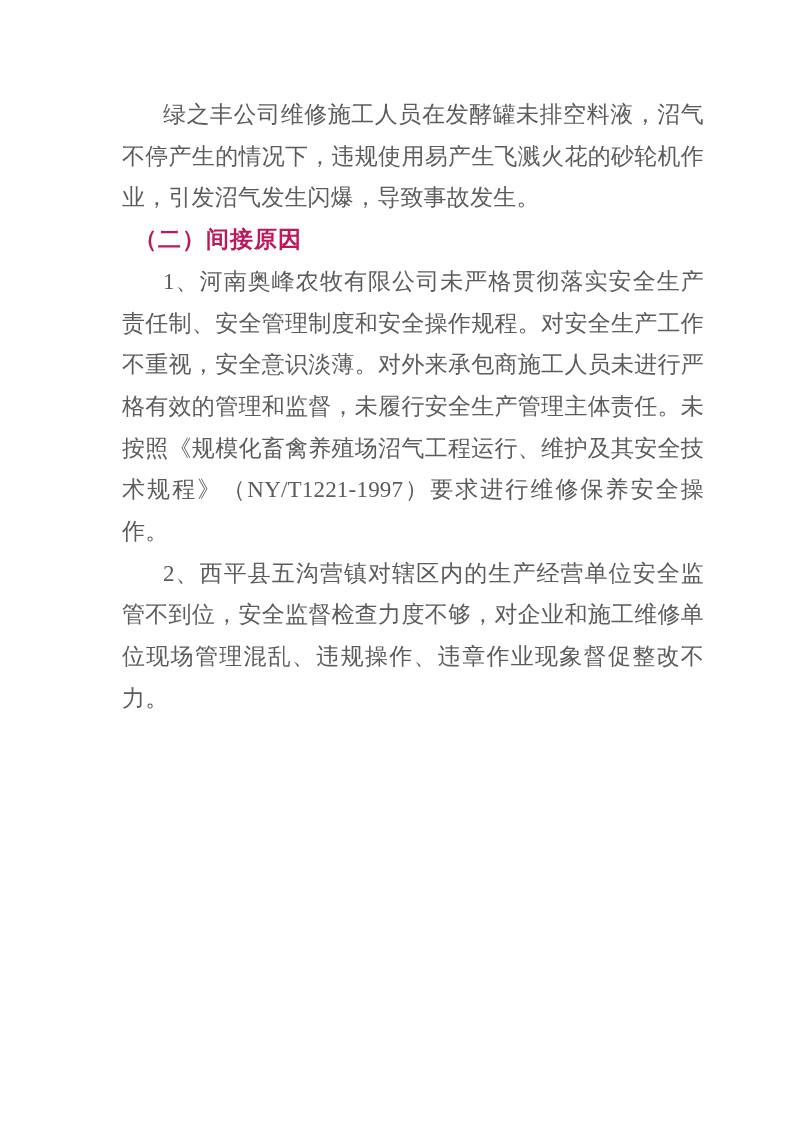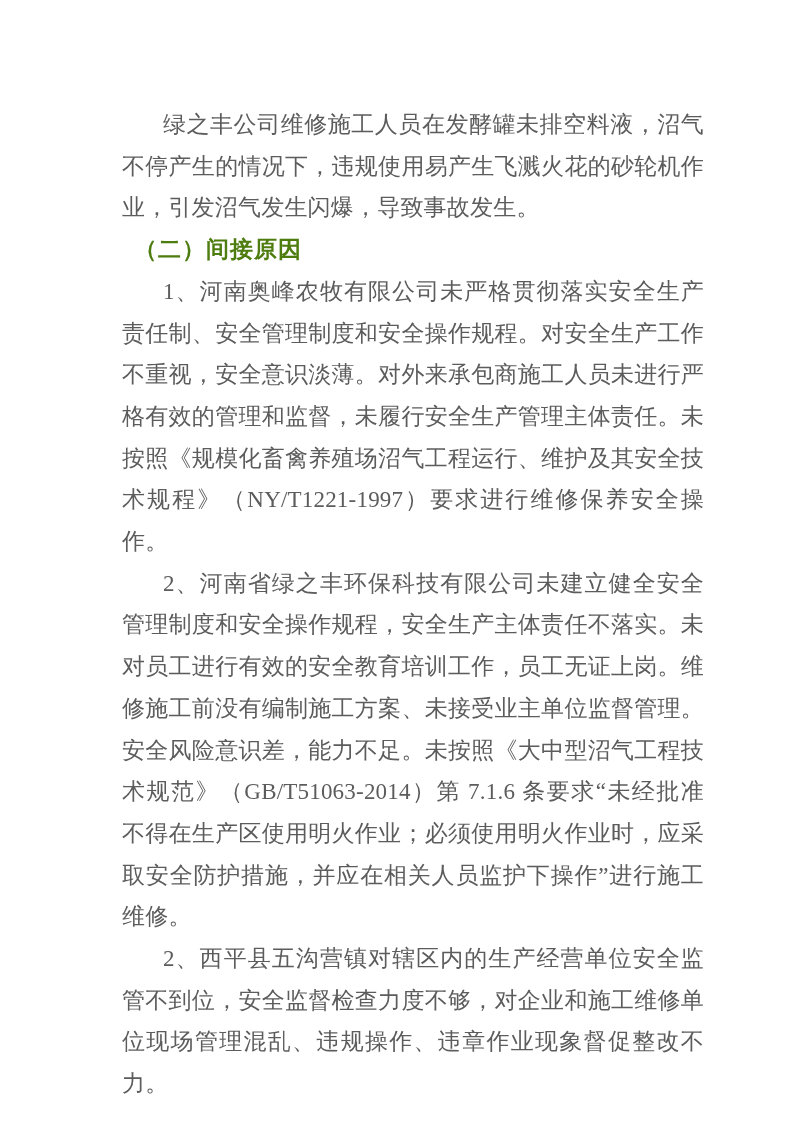--- a/index.html
+++ b/index.html
@@ -10,47 +10,46 @@
   body {
     position: relative;
     width: 793px;
     height: 1122px;
     overflow: hidden;
     font-family: "Liberation Serif", "DejaVu Serif", serif;
   }
   .page {
     position: absolute;
     left: 122px;
-    top: 104px;
+    top: 94px;
     width: 582px;
   }
   .para {
     margin: 0;
     padding: 0;
     font-size: 23px;
     line-height: 41.7px;
     color: #5c5c5c;
     text-align: justify;
     text-justify: inter-character;
     text-indent: 41px;
     letter-spacing: 0.2px;
     font-weight: 400;
     -webkit-font-smoothing: antialiased;
   }
   .para.heading {
     font-weight: 700;
-    color: #4d7c0f;
+    color: #be185d;
     text-align: left;
     text-indent: 12px;
     letter-spacing: 1px;
     font-family: Liberation Serif, serif;
   }
 </style>
 </head>
 <body>
 
 <div class="page">
   <p class="para">绿之丰公司维修施工人员在发酵罐未排空料液，沼气不停产生的情况下，违规使用易产生飞溅火花的砂轮机作业，引发沼气发生闪爆，导致事故发生。</p>
   <p class="para heading">（二）间接原因</p>
   <p class="para">1、河南奥峰农牧有限公司未严格贯彻落实安全生产责任制、安全管理制度和安全操作规程。对安全生产工作不重视，安全意识淡薄。对外来承包商施工人员未进行严格有效的管理和监督，未履行安全生产管理主体责任。未按照《规模化畜禽养殖场沼气工程运行、维护及其安全技术规程》（NY/T1221-1997）要求进行维修保养安全操作。</p>
-  <p class="para">2、河南省绿之丰环保科技有限公司未建立健全安全管理制度和安全操作规程，安全生产主体责任不落实。未对员工进行有效的安全教育培训工作，员工无证上岗。维修施工前没有编制施工方案、未接受业主单位监督管理。安全风险意识差，能力不足。未按照《大中型沼气工程技术规范》（GB/T51063-2014）第 7.1.6 条要求“未经批准不得在生产区使用明火作业；必须使用明火作业时，应采取安全防护措施，并应在相关人员监护下操作”进行施工维修。</p>
   <p class="para">2、西平县五沟营镇对辖区内的生产经营单位安全监管不到位，安全监督检查力度不够，对企业和施工维修单位现场管理混乱、违规操作、违章作业现象督促整改不力。</p>
 </div>
 
 </body></html>

